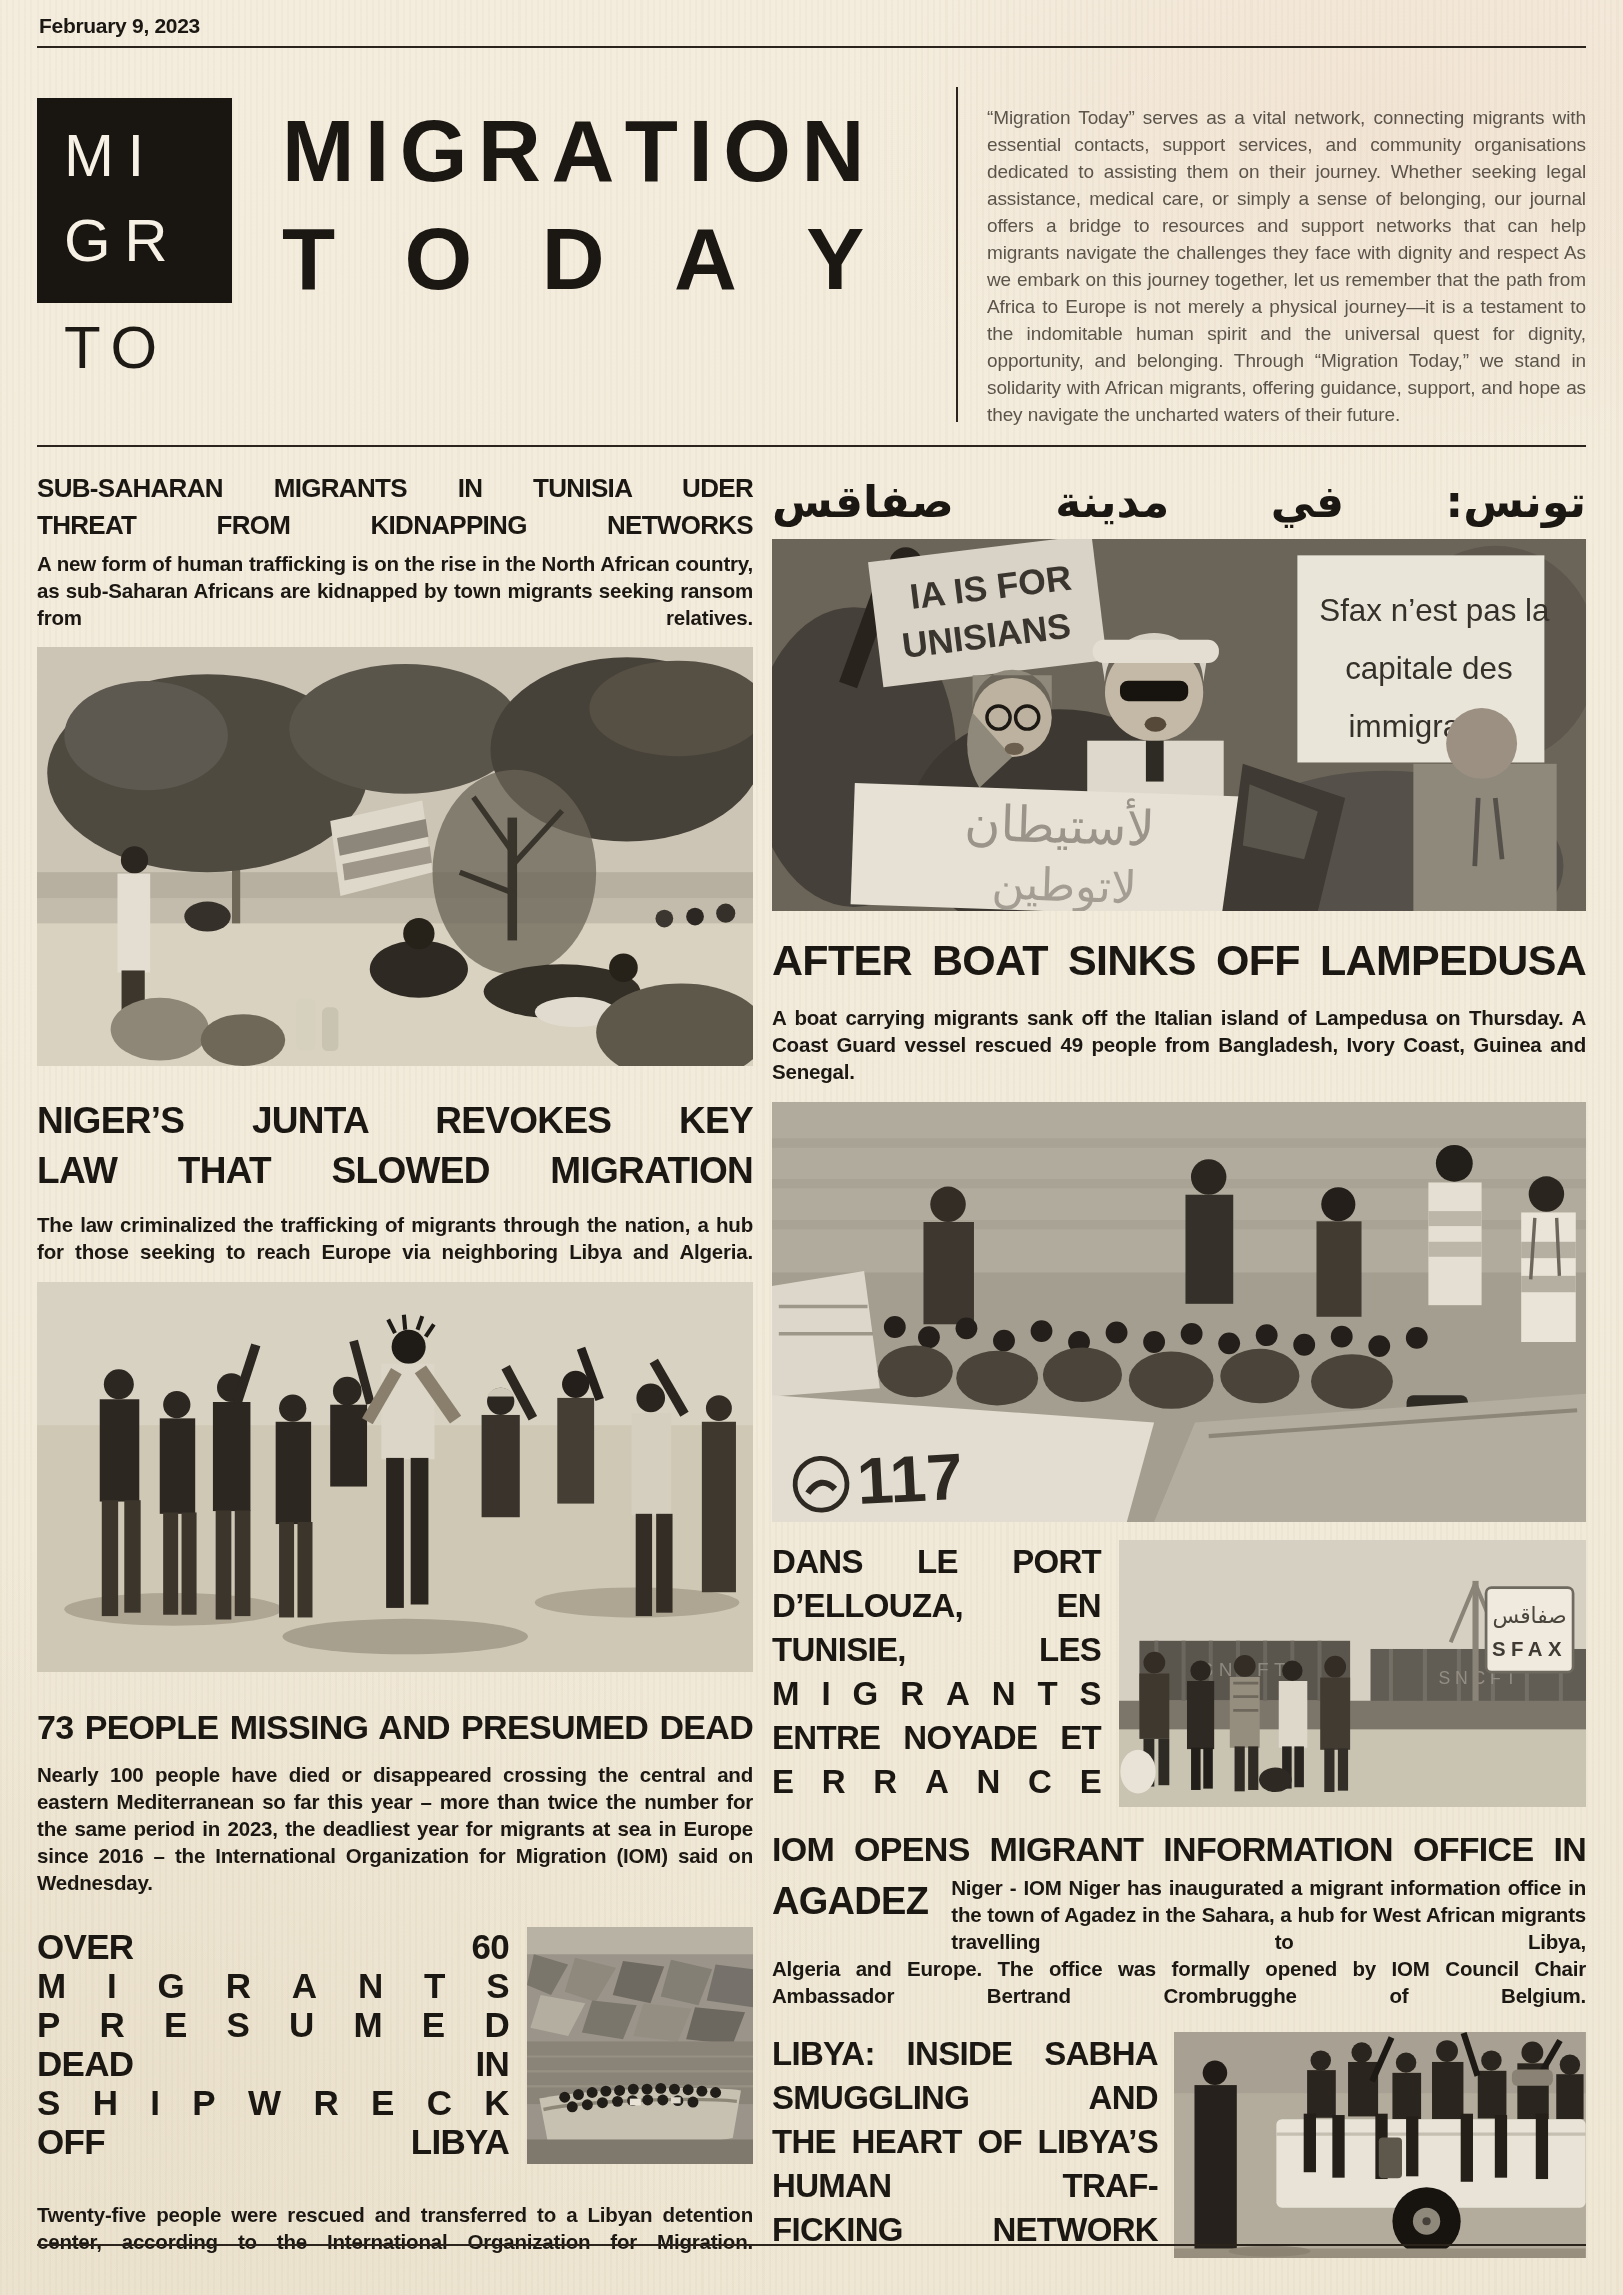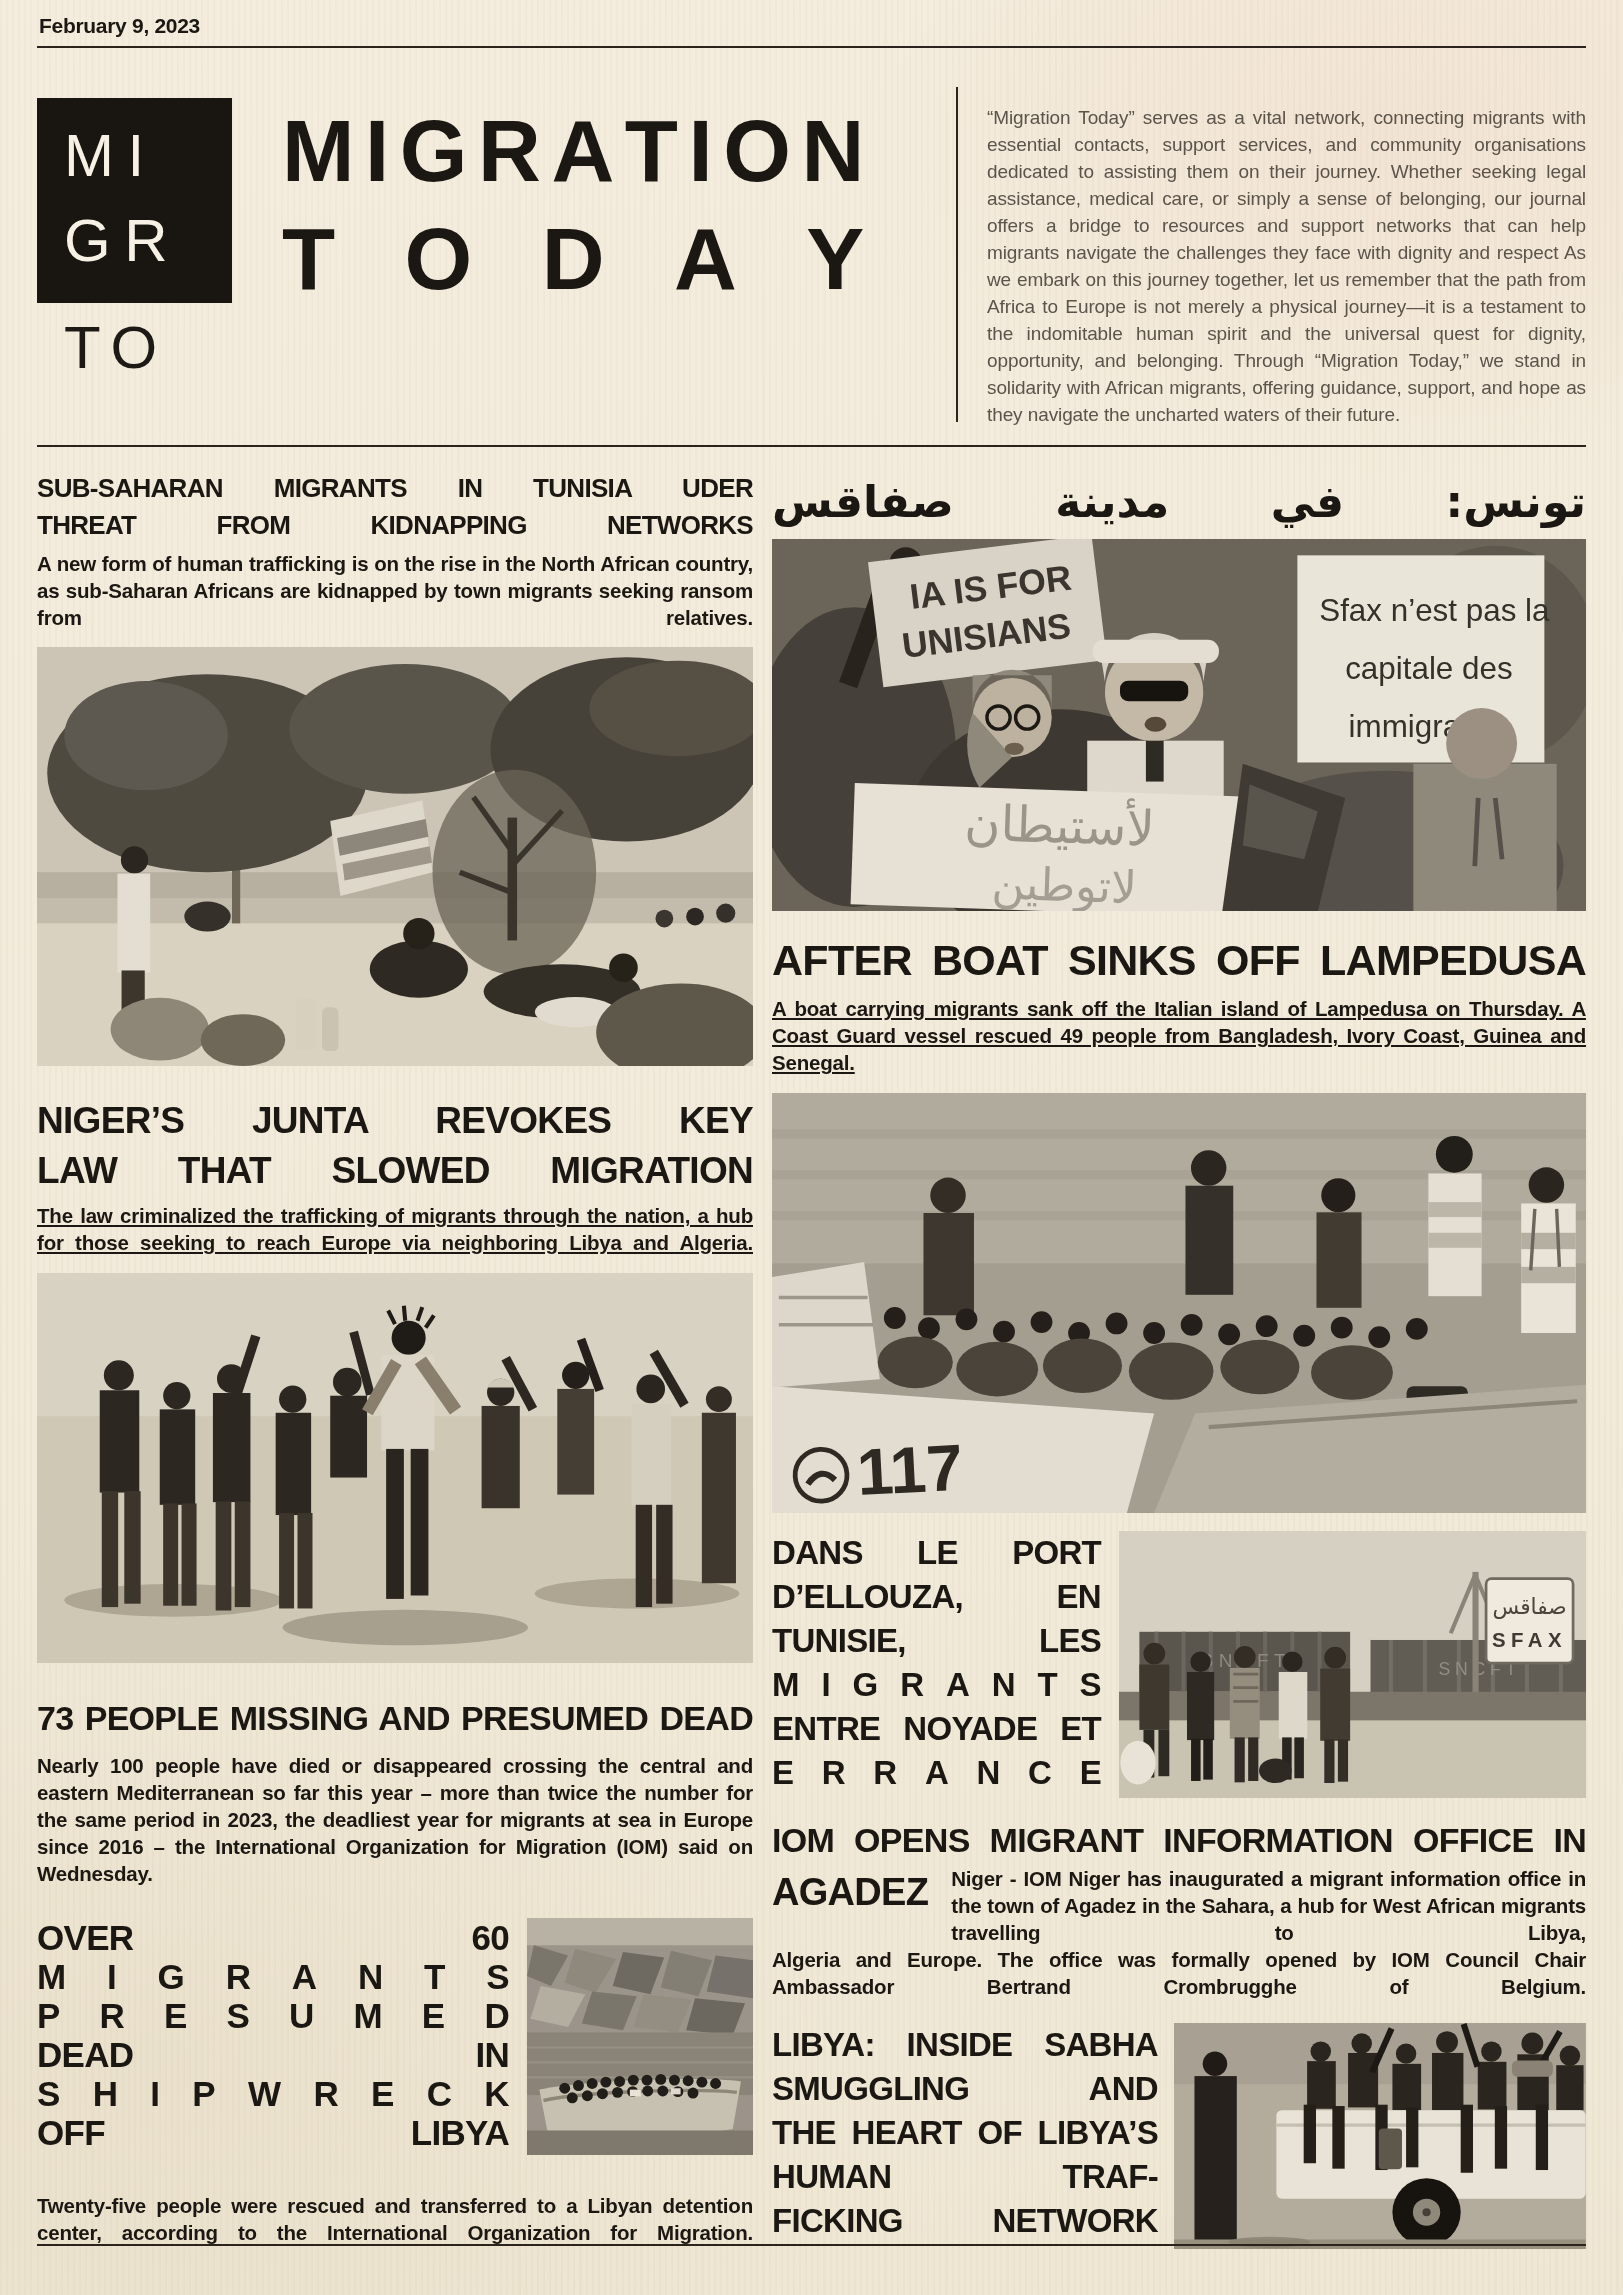--- a/index.html
+++ b/index.html
@@ -43,21 +43,21 @@
 
   .hl{font-weight:700;letter-spacing:-0.7px;}
   .hl-1{font-size:26px;line-height:37px;}
   .hl-2{font-size:37px;line-height:50px;}
   .hl-3{font-size:34px;line-height:44px;}
   .hl-49{font-size:43px;line-height:58px;}
   .hl-s{font-size:33px;line-height:44px;}
   .hl-o60{font-size:35px;line-height:39px;}
 
   .body-just{font-size:20.5px;line-height:27px;font-weight:700;letter-spacing:-0.2px;text-align:justify;text-align-last:justify;}
-  .mt8{margin-top:5.5px;}.mt14{margin-top:6px;text-decoration:underline;}.mt18{margin-top:12.3px;}
+  .mt8{margin-top:5.5px;}.mt14{margin-top:15px;}.mt18{margin-top:12.3px;}
   .mt24{margin-top:16.4px;}.mt30{margin-top:20.5px;}
   .mt44{margin-top:30px;}.mt48{margin-top:33px;}.mt54{margin-top:37px;}
 
   .photo{background:#b9b2a3;overflow:hidden;}
   .photo svg{display:block;width:100%;height:100%;}
   .ph-camp{height:419px;}
   .ph-crowd{height:390px;}
   .ph-protest{height:372px;}
   .ph-rescue{height:420px;}
 

